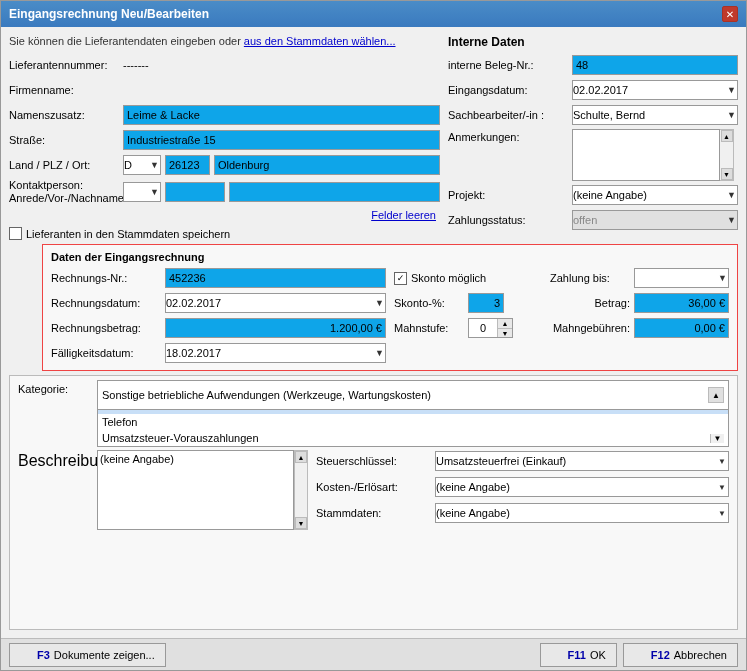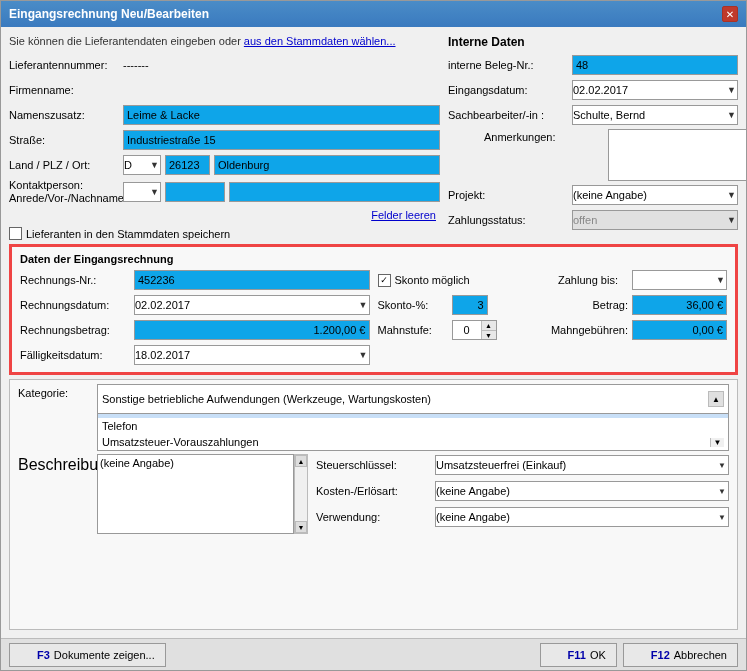--- a/index.html
+++ b/index.html
@@ -535,21 +535,21 @@
           <span class="form-label-right">Sachbearbeiter/-in :</span>
           <div class="select-wrapper" style="flex:1;">
             <select style="width:100%;">
               <option>Schulte, Bernd</option>
             </select>
             <span class="dropdown-arrow">▼</span>
           </div>
         </div>
 
         <div class="form-row" style="align-items:flex-start;">
-          <span class="form-label-right" style="padding-top:2px;margin-left:36px;">Anmerkungen:</span>
+          <span class="form-label-right" style="padding-top:2px;">Anmerkungen:</span>
           <div class="anmerkungen-area">
             <textarea class="anmerkungen-textarea" style=""></textarea>
             <div class="scrollbar-vert">
               <div class="scroll-arrow">▲</div>
               <div class="scroll-track"></div>
               <div class="scroll-arrow">▼</div>
             </div>
           </div>
         </div>
 
@@ -568,21 +568,21 @@
           <div class="select-wrapper" style="flex:1;">
             <select style="width:100%; background:#e0e0e0; color:#888;">
               <option>offen</option>
             </select>
             <span class="dropdown-arrow">▼</span>
           </div>
         </div>
       </div>
     </div>
 
-    <div style="border:3px solid #ef4444; padding:6px 8px; background:#f8f8f8;">
+    <div style="border:1px solid #ef4444; padding:6px 8px; background:#f8f8f8;margin-left:33px;">
       <div class="section-box-title">Daten der Eingangsrechnung</div>
       <div style="display:grid; grid-template-columns:1fr 1fr; gap:3px 8px;">
 
         <div style="display:flex; flex-direction:column; gap:3px;">
 
           <div class="invoice-form-row">
             <span class="invoice-label" style="width:110px;">Rechnungs-Nr.:</span>
             <input type="text" class="form-input" style="flex: 1 1 0%;" value="452236">
           </div>
 
@@ -613,21 +613,21 @@
         </div>
 
         <div style="display:flex; flex-direction:column; gap:3px;">
 
           <div class="invoice-form-row">
             <div class="skonto-check-row">
               <div class="checkbox-styled" style="background: white;">✓</div>
               <span style="font-size:11px;">Skonto möglich</span>
             </div>
             <span style="flex:1;"></span>
-            <span class="invoice-label" style="width:80px; text-align:center;">Zahlung bis:</span>
+            <span class="invoice-label" style="width:80px; text-align:left;">Zahlung bis:</span>
             <div class="select-wrapper" style="width:95px;">
               <select style="width:100%;">
                 <option></option>
               </select>
               <span class="dropdown-arrow">▼</span>
             </div>
           </div>
 
           <div class="invoice-form-row">
             <span class="invoice-label" style="width:70px;">Skonto-%:</span>
@@ -707,21 +707,21 @@
           <div class="right-form-row">
             <span class="right-label">Kosten-/Erlösart:</span>
             <div class="right-select-wrap">
               <select>
                 <option>(keine Angabe)</option>
               </select>
             </div>
           </div>
 
           <div class="right-form-row">
-            <span class="right-label">Verwendung:</span>
+            <span class="right-label">Stammdaten:</span>
             <div class="right-select-wrap">
               <select>
                 <option>(keine Angabe)</option>
               </select>
             </div>
           </div>
         </div>
       </div>
     </div>
 

